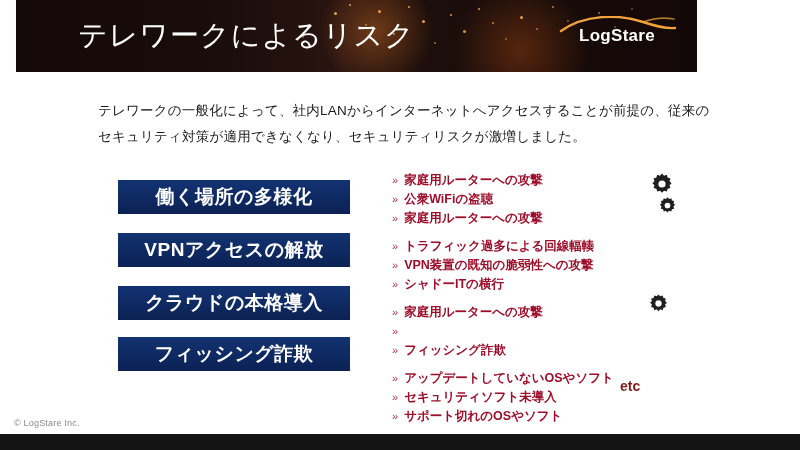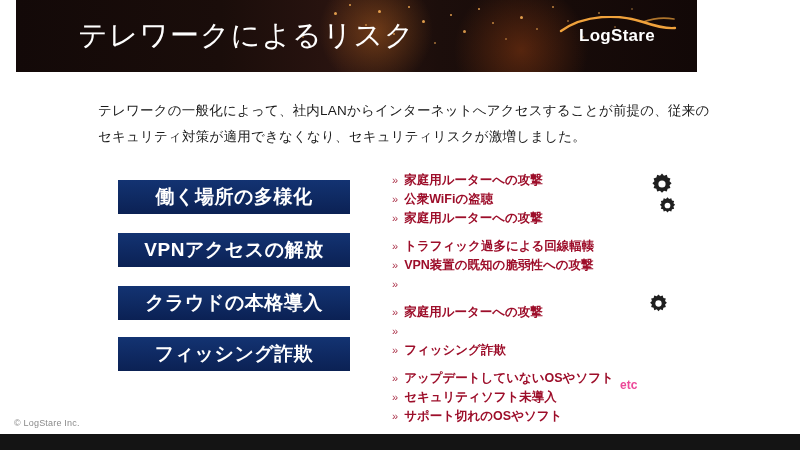--- a/index.html
+++ b/index.html
@@ -132,22 +132,22 @@
     color: #9d0e2a;
     font-size: 11px;
     font-weight: normal;
     margin-right: 6px;
     opacity: .85;
   }
   .etc {
     position: absolute;
     left: 620px;
     top: 378px;
-    color: #ec4899;
-    font-size: 12px;
+    color: #7f1d1d;
+    font-size: 14px;
     font-weight: bold;
   }
   
   .gear {
     position: absolute;
     color: #222222;
   }
   .gear svg { display: block; }
   
   .footer-bar {
@@ -237,20 +237,21 @@
       <div class="risk">
           <span class="chev">»</span>
           <span>トラフィック過多による回線輻輳</span>
         </div>
       <div class="risk">
           <span class="chev">»</span>
           <span>VPN装置の既知の脆弱性への攻撃</span>
         </div>
       <div class="risk">
           <span class="chev">»</span>
+          <span>シャドーITの横行</span>
         </div>
     </div>
 
     <div class="group">
       <div class="risk">
           <span class="chev">»</span>
           <span>家庭用ルーターへの攻撃</span>
         </div>
       <div class="risk">
           <span class="chev">»</span>

